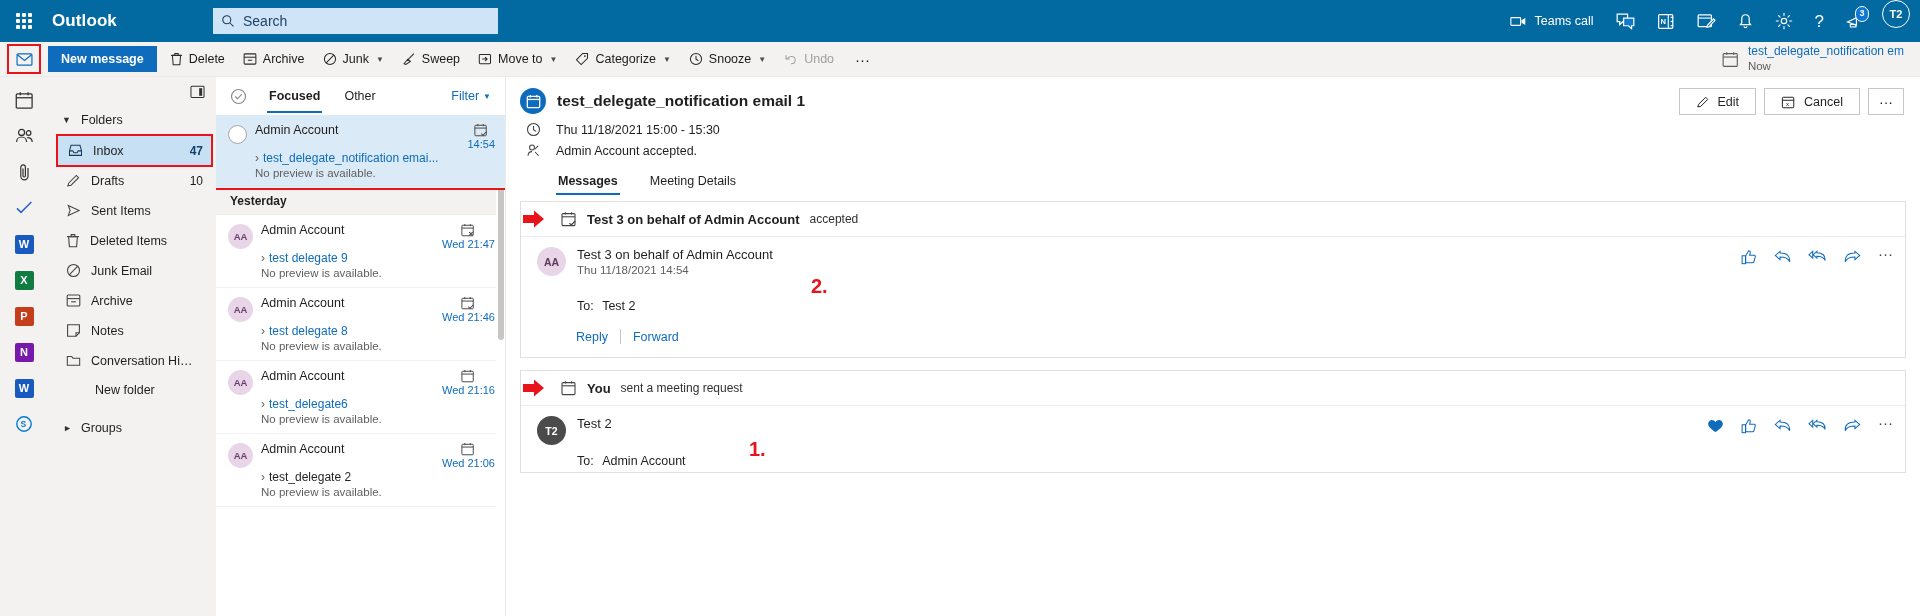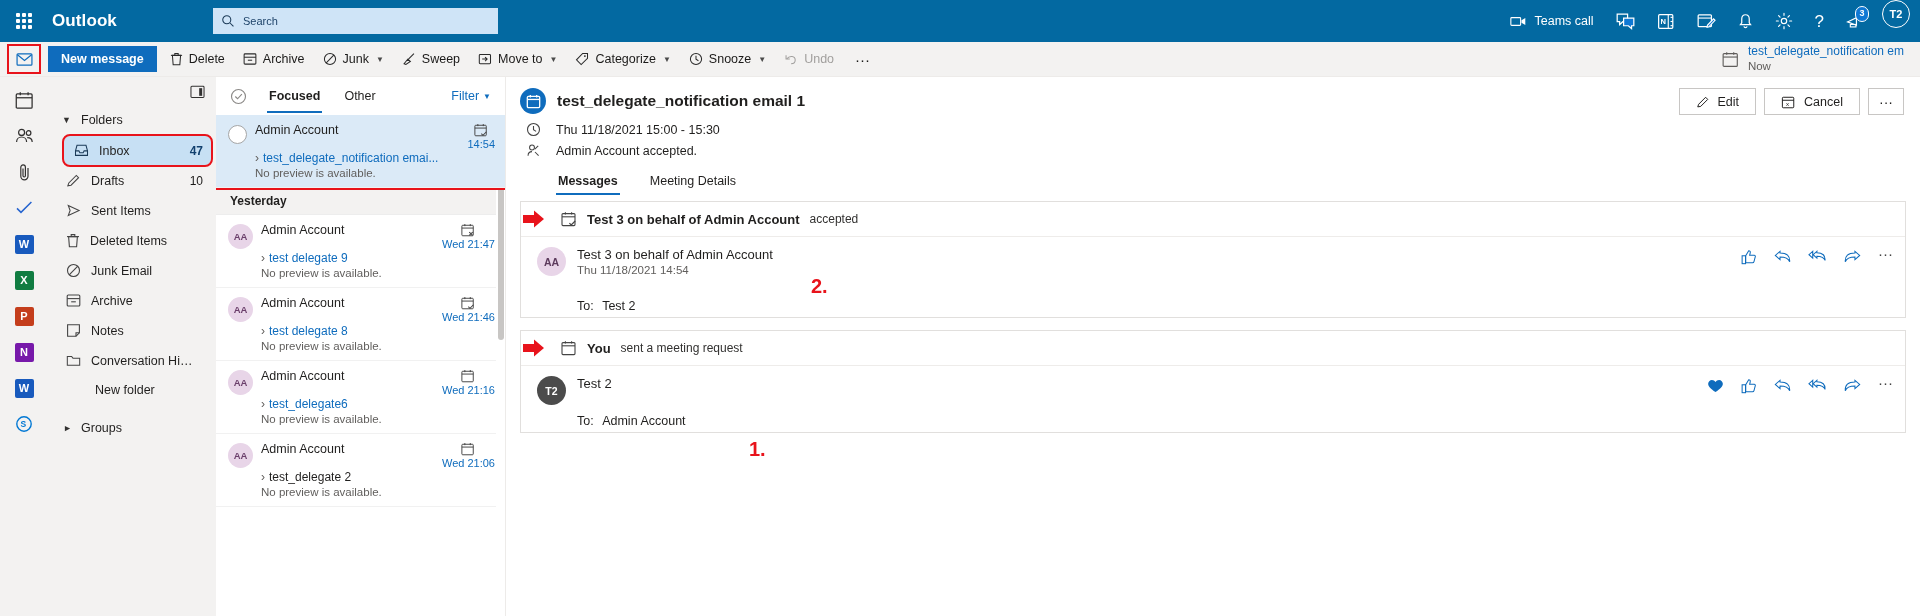--- a/index.html
+++ b/index.html
@@ -30,21 +30,21 @@
     padding-left: 4px; width: 165px;
   }
   .searchwrap { width: 285px; }
   .searchbox {
     height: 26px; background: #cfe4f7; display: flex; align-items: center;
     padding: 0 8px; gap: 8px; cursor: text;
   }
   .searchbox .mag { flex: 0 0 14px; }
   .searchbox input {
     border: 0; background: transparent; outline: none; width: 100%;
-    font-family: "Liberation Sans", sans-serif; font-size: 11px; color: #1b3a57;
+    font-family: "Liberation Sans", sans-serif; font-size: 14px; color: #1b3a57;
   }
   .searchbox input::placeholder { color: #20456b; opacity: 1; }
   .top-right {
     margin-left: auto; display: flex; 
     height: 42px; padding-right: 10px;
   }
   .tr-item {
     height: 42px; display: flex; align-items: center; justify-content: center;
     gap: 7px; padding: 0 11px; cursor: pointer; position: relative;
     font-size: 12.5px; color: #fff; white-space: nowrap;
@@ -127,21 +127,21 @@
   }
   .grouphdr.g2 { margin-top: 16px; }
   .grouphdr .gchev { font-size: 9px; color: #323130; width: 10px; }
   .folderitem {
     display: flex; align-items: center; height: 29px; margin: 1px 5px 1px 8px;
     padding: 0 8px 0 10px; font-size: 12.5px; color: #201f1e; cursor: pointer;
     border-radius: 2px; gap: 10px;
   }
   .folderitem.sel { background: #c7e0f4; }
   .folderitem.outlined {
-    outline: 2.5px solid #e8131b; border-radius: 6px; margin-left: 16px;
+    outline: 2.5px solid #e8131b; border-radius: 0; margin-left: 10px;
   }
   .folderitem .fname { flex: 1 1 auto; overflow: hidden; white-space: nowrap;
                        text-overflow: ellipsis; }
   .folderitem .fcount { font-size: 12px; color: #1b1a19; }
   .folderitem.sel .fcount { font-weight: 600; color: #11406e; }
   .newfolder {
     font-size: 12.5px; color: #201f1e; padding: 7px 0 0 47px; cursor: pointer;
   }
 
   
@@ -929,20 +929,25 @@
                 </svg>
               </span>
             <span class="mic">
                 <svg width="18" height="15" viewBox="0 0 19 15">
                   <path d="M12.6 2 L17.6 6.4 L12.6 10.8 V8 c-6 0-9 2-10.2 5 -.4-6 3-9.2 10.2-9.2 Z" fill="none" stroke="#0f6cbd" stroke-width="1.1"></path>
                 </svg>
               </span>
             <span class="mic" style="font-size:15px;color:#444;line-height:.7;">···</span>
           </div>
         </div>
+        <div class="replyrow">
+          <span class="rlink">Reply</span>
+          <span class="rsep"></span>
+          <span class="rlink">Forward</span>
+        </div>
       </div>
 
       <div class="card">
         <div class="card-hdr">
           <span class="arrow-mark">
             <svg width="22" height="18" viewBox="0 0 22 18">
                 <path d="M0 5 H11 V0.5 L21 9 L11 17.5 V13 H0 Z" fill="#e8131b"></path>
               </svg>
           </span>
           <span style="margin-left:14px;">

